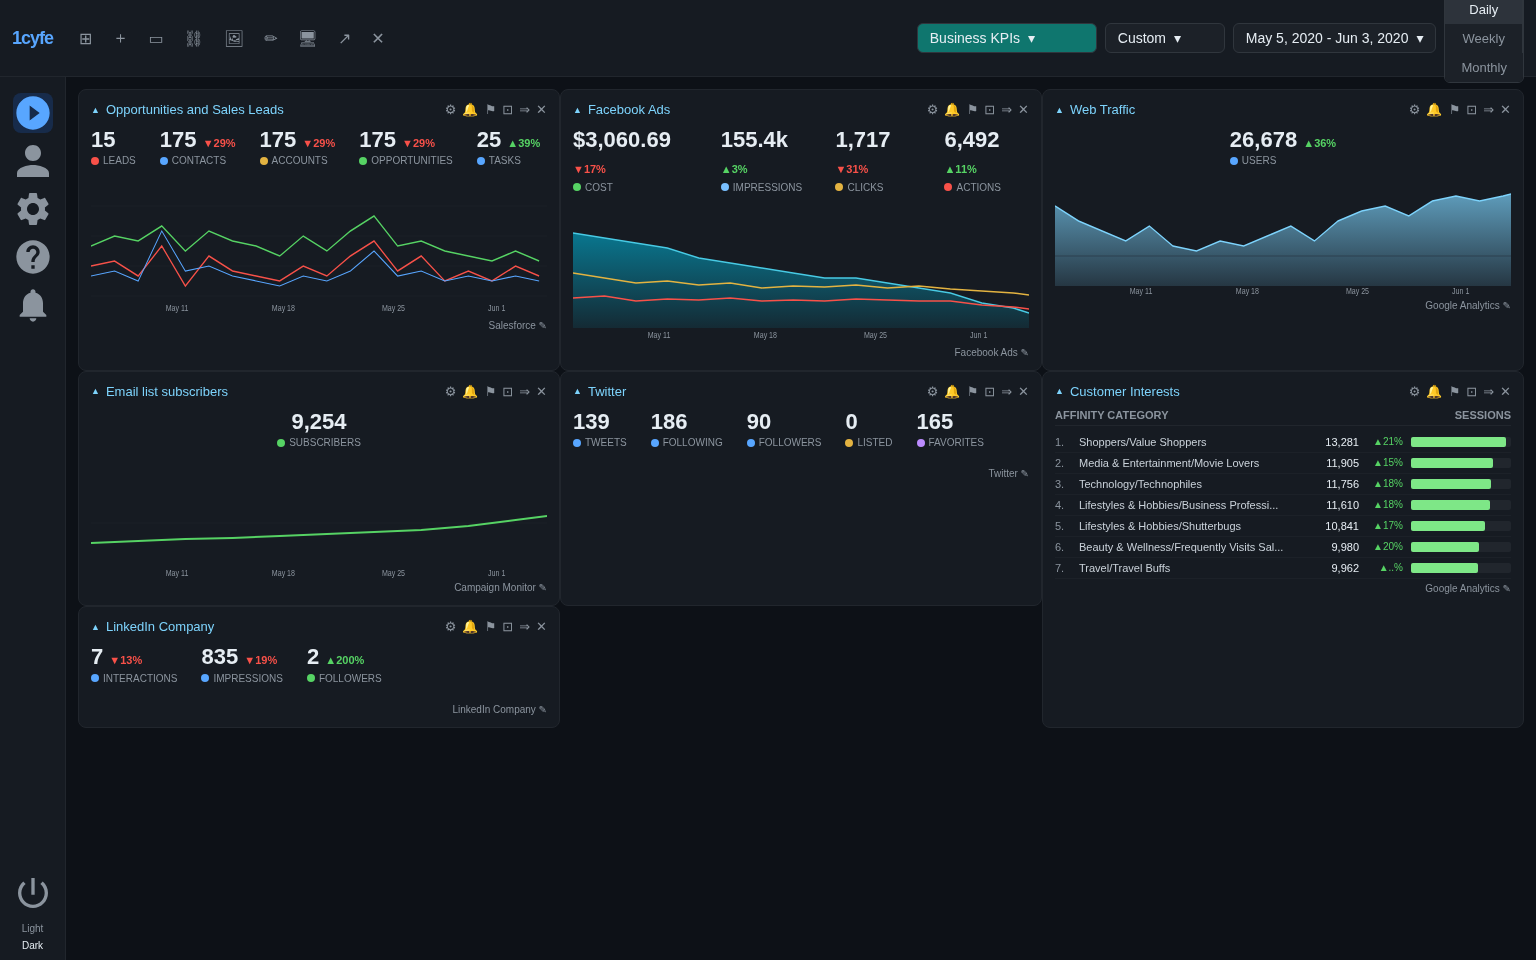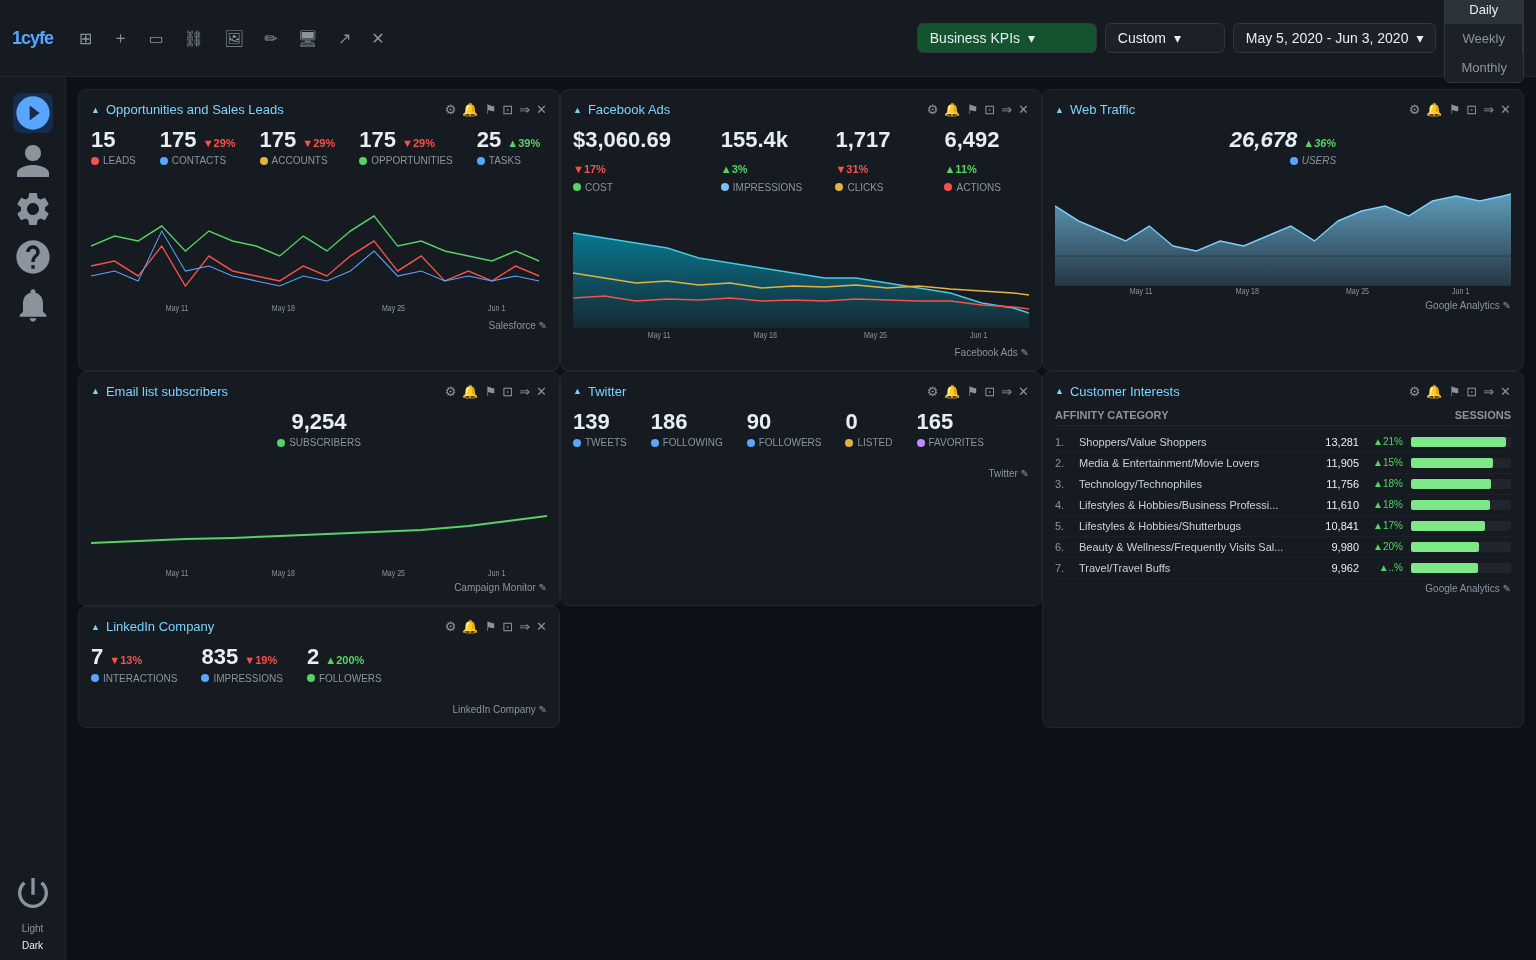--- a/index.html
+++ b/index.html
@@ -32,21 +32,21 @@
     }
     .topbar-icon {
       color: #8b949e;
       font-size: 16px;
       padding: 6px;
       cursor: pointer;
       border-radius: 4px;
     }
     .topbar-spacer { flex: 1; }
     .dashboard-select {
-      background: #14532d;
+      background: #0f766e;
       border: 1px solid #30363d;
       color: #e6edf3;
       padding: 6px 12px;
       border-radius: 6px;
       font-size: 14px;
       cursor: pointer;
       display: flex;
       align-items: flex-end;
       gap: 8px;
       min-width: 180px;
@@ -512,21 +512,21 @@
         <div class="widget-actions">
           <span>⚙</span>
           <span>🔔</span>
           <span>⚑</span>
           <span>⊡</span>
           <span>⇒</span>
           <span>✕</span>
         </div>
       </div>
       <div class="metrics-row" style="justify-content:center;">
-        <div class="metric" style="align-items:flex-end;font-style:italic;">
+        <div class="metric" style="align-items:flex-start;">
           <span class="metric-value">26,678 <span class="metric-change up-good" style="font-size:11px">▲36%</span></span>
           <span class="metric-label"><span class="dot dot-blue"></span>USERS</span>
         </div>
       </div>
       <div class="chart-area" style="height:110px;">
         <svg viewBox="0 0 580 110" preserveAspectRatio="none">
           <defs>
             <linearGradient id="wtGrad" x1="0" y1="0" x2="0" y2="1">
               <stop offset="0%" stop-color="#7dd3fc" stop-opacity="0.7"></stop>
               <stop offset="100%" stop-color="#7dd3fc" stop-opacity="0.15"></stop>

